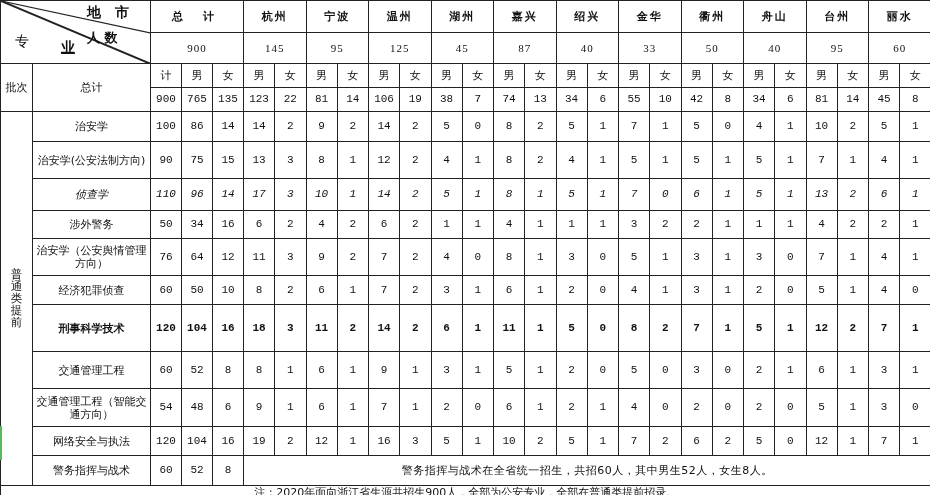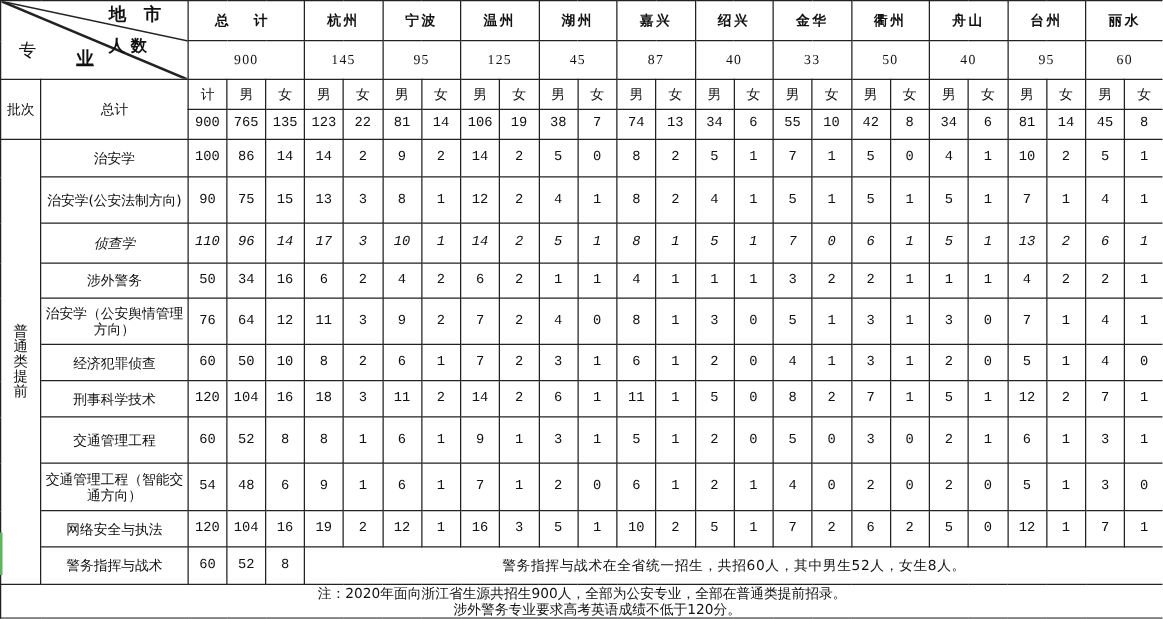--- a/index.html
+++ b/index.html
@@ -314,21 +314,21 @@
         <td class="num">1</td>
         <td class="num">3</td>
         <td class="num">1</td>
         <td class="num">2</td>
         <td class="num">0</td>
         <td class="num">5</td>
         <td class="num">1</td>
         <td class="num">4</td>
         <td class="num">0</td>
       </tr>
-      <tr style="height: 29px;">
+      <tr style="height: 47px; font-weight: bold;">
         <td class="major">刑事科学技术</td>
         <td class="num">120</td>
         <td class="num">104</td>
         <td class="num">16</td>
         <td class="num thick-l">18</td>
         <td class="num">3</td>
         <td class="num">11</td>
         <td class="num">2</td>
         <td class="num">14</td>
         <td class="num">2</td>

